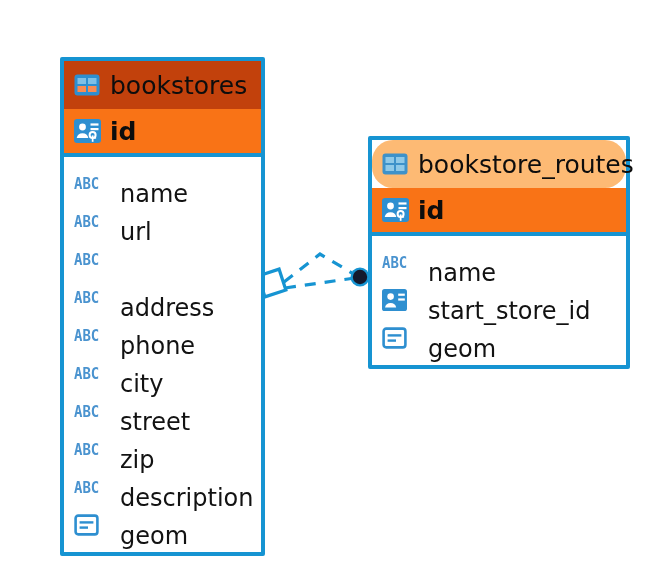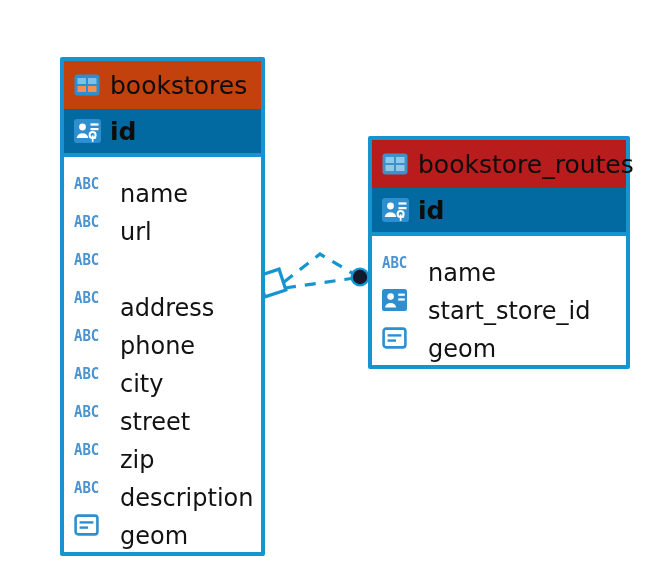--- a/index.html
+++ b/index.html
@@ -33,39 +33,39 @@
 
   .entity-header {
     display: flex;
     align-items: center;
     box-sizing: border-box;
     height: 48px;
     padding: 0 10px;
     gap: 10px;
   }
   .entity-header.selected { background: #c2410c; }
-  .entity-header.normal   { background: #b91c1c; }
+  .entity-header.normal   { background: #fdba74; border-radius: 21px; }
 
   .entity-title {
     font-size: 25px;
     color: #0d0d0d;
     line-height: 1;
     white-space: nowrap;
   }
 
   
   .pk-row {
     display: flex;
     align-items: center;
     box-sizing: border-box;
     height: 48px;
     padding: 0 10px;
     gap: 9px;
     border-bottom: 4px solid #1694d2;
-    background: #0369a1;
+    background: #f97316;
   }
   .pk-label {
     font-size: 25px;
     font-weight: bold;
     color: #0d0d0d;
     line-height: 1;
     white-space: nowrap;
   }
 
   .attr-list {

